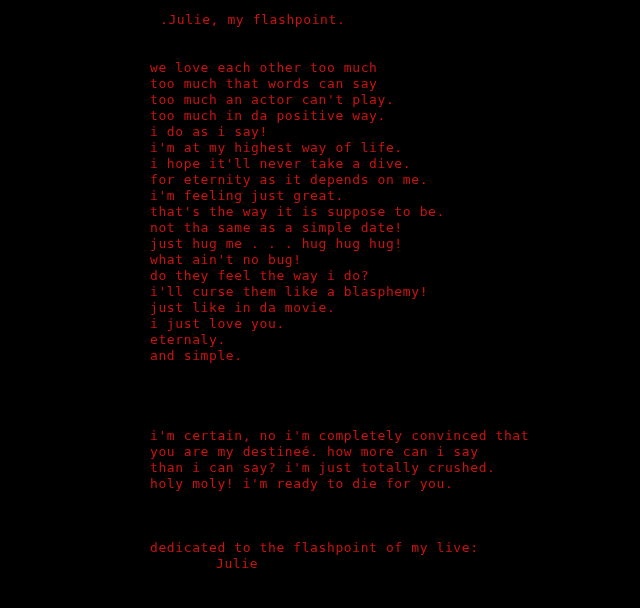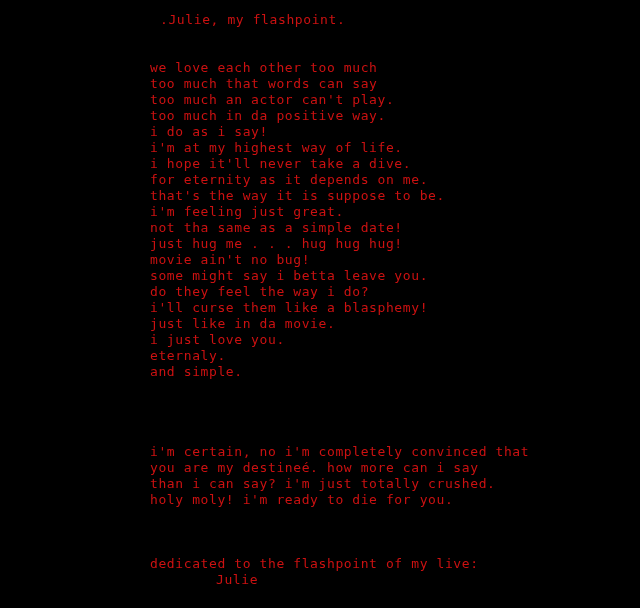--- a/index.html
+++ b/index.html
@@ -63,26 +63,25 @@
 
     <div class="stanza">
       <div class="line">we love each other too much</div>
       <div class="line">too much that words can say</div>
       <div class="line">too much an actor can't play.</div>
       <div class="line">too much in da positive way.</div>
       <div class="line">i do as i say!</div>
       <div class="line">i'm at my highest way of life.</div>
       <div class="line">i hope it'll never take a dive.</div>
       <div class="line">for eternity as it depends on me.</div>
+      <div class="line">i'm feeling just great.</div>
       <div class="line">that's the way it is suppose to be.</div>
-      <div class="line">i'm feeling just great.</div>
       <div class="line">not tha same as a simple date!</div>
       <div class="line">just hug me . . . hug hug hug!</div>
-      <div class="line">movie ain't no bug!</div>
-      <div class="line">some might say i betta leave you.</div>
+      <div class="line">what ain't no bug!</div>
       <div class="line">do they feel the way i do?</div>
       <div class="line">i'll curse them like a blasphemy!</div>
       <div class="line">just like in da movie.</div>
       <div class="line">i just love you.</div>
       <div class="line">eternaly.</div>
       <div class="line">and simple.</div>
     </div>
 
     <div class="spacer"></div>
     <div class="spacer"></div>

